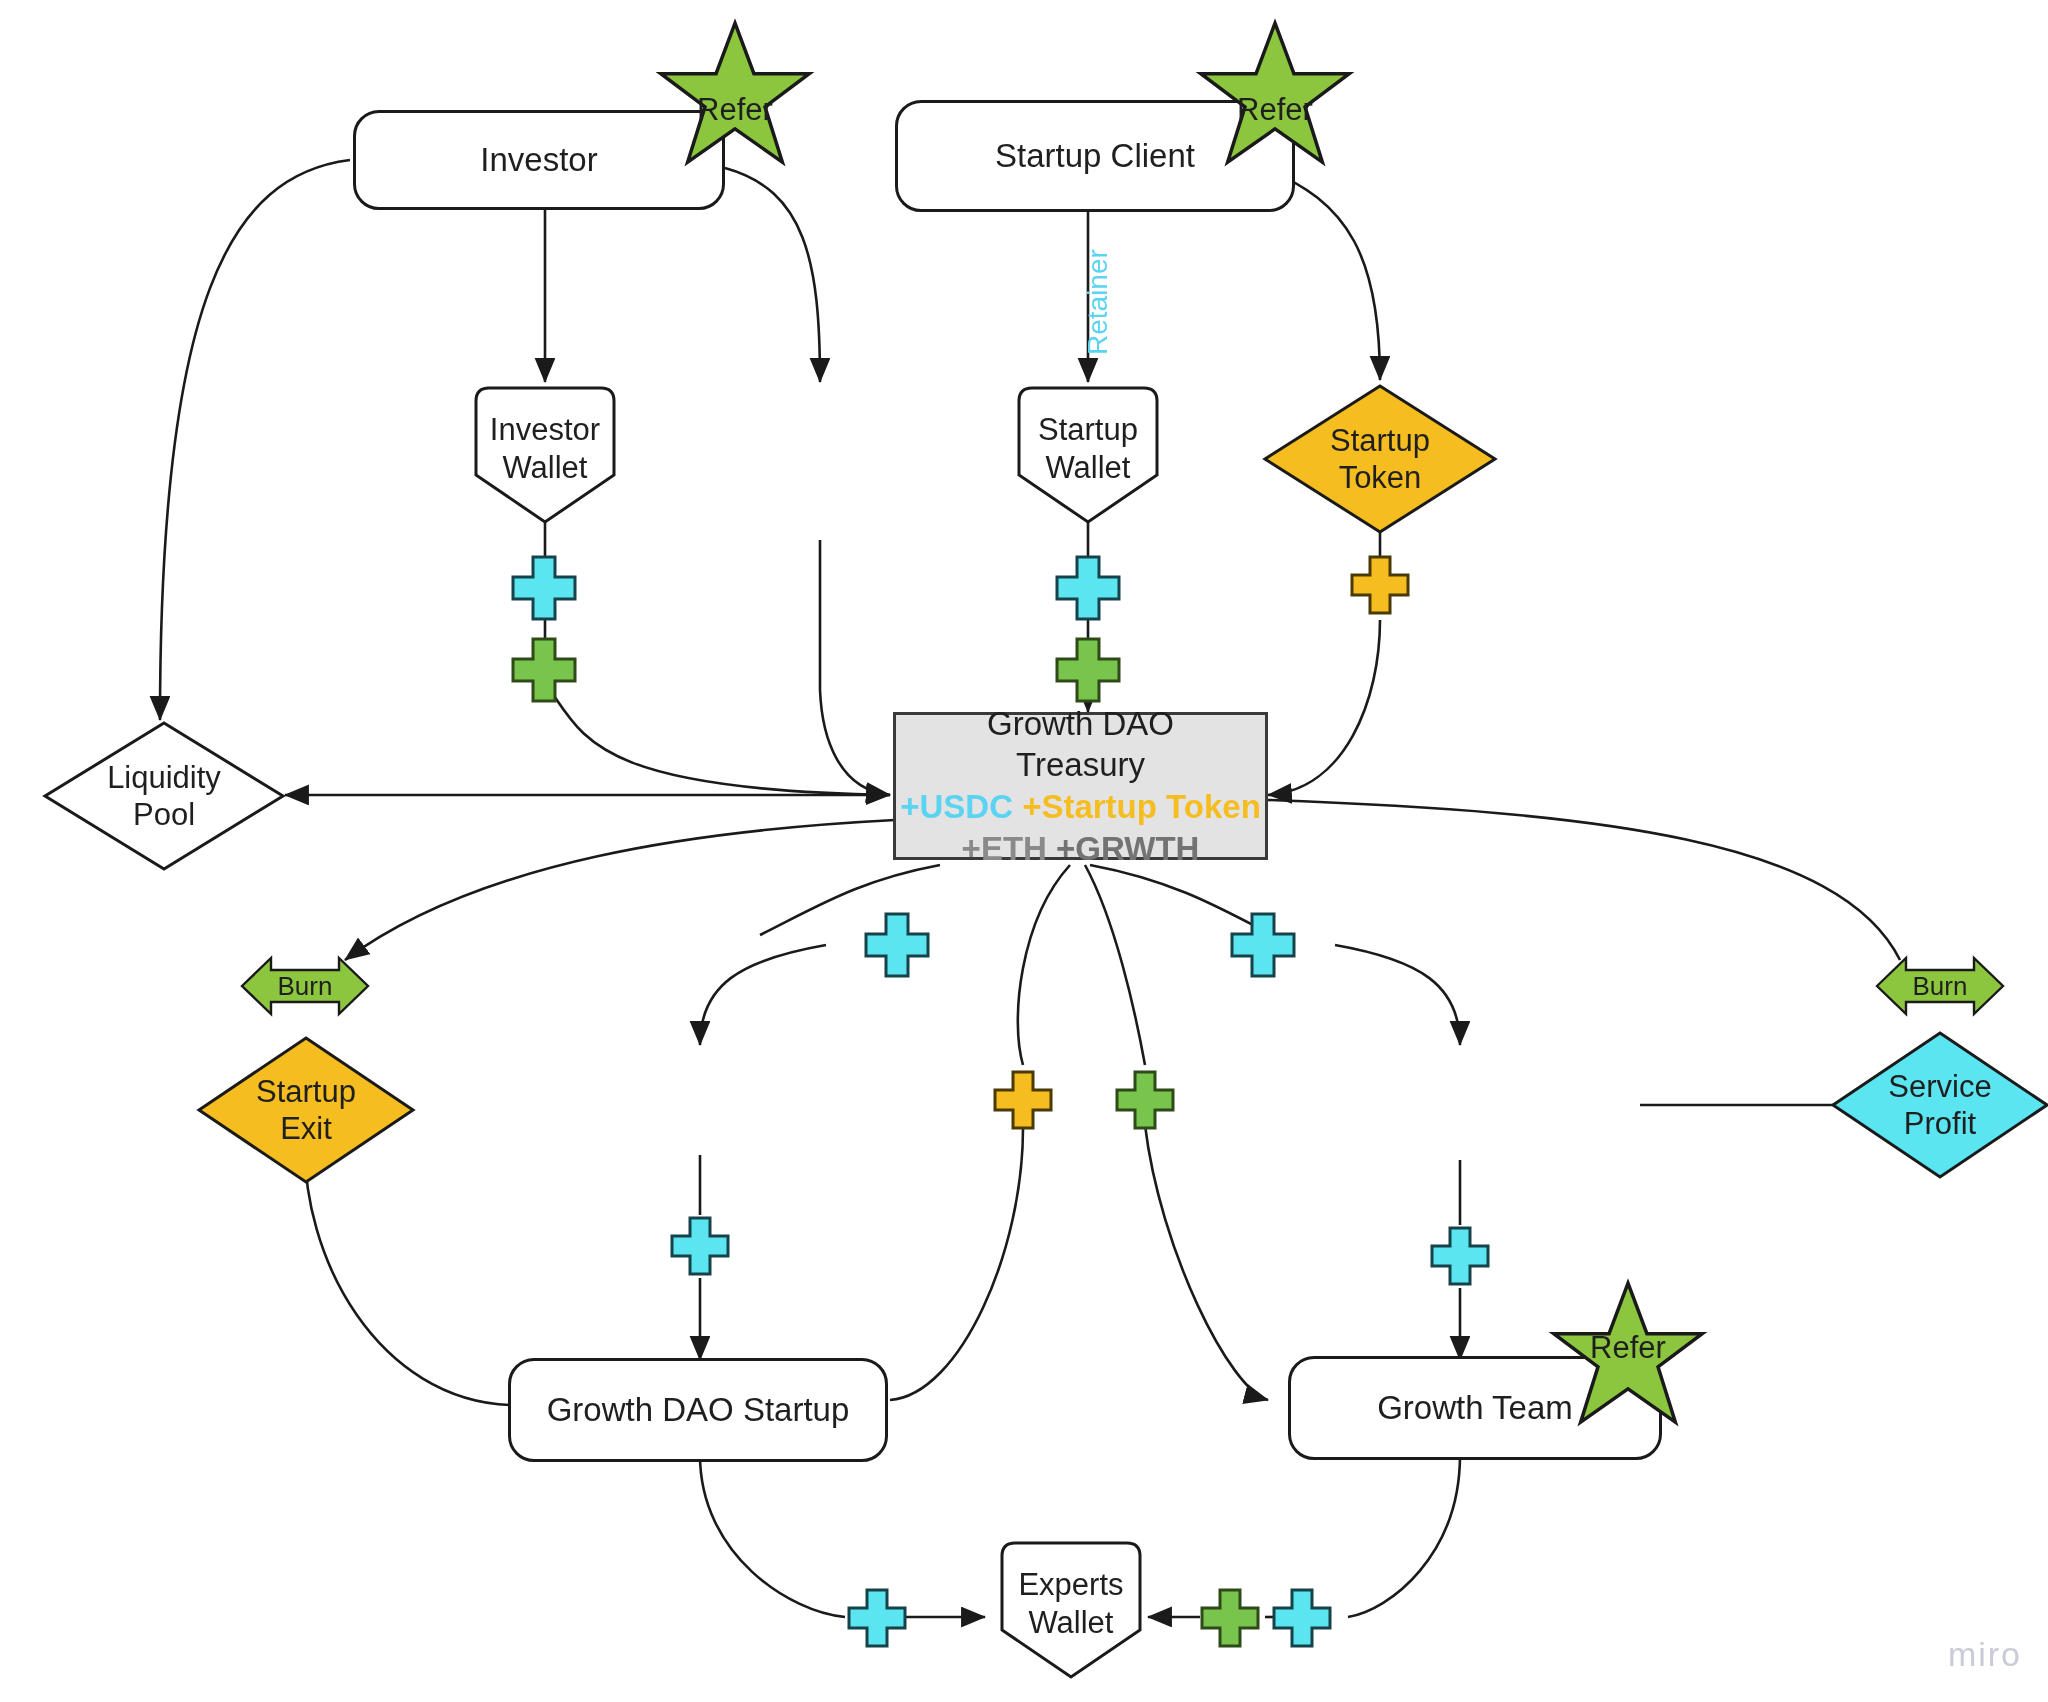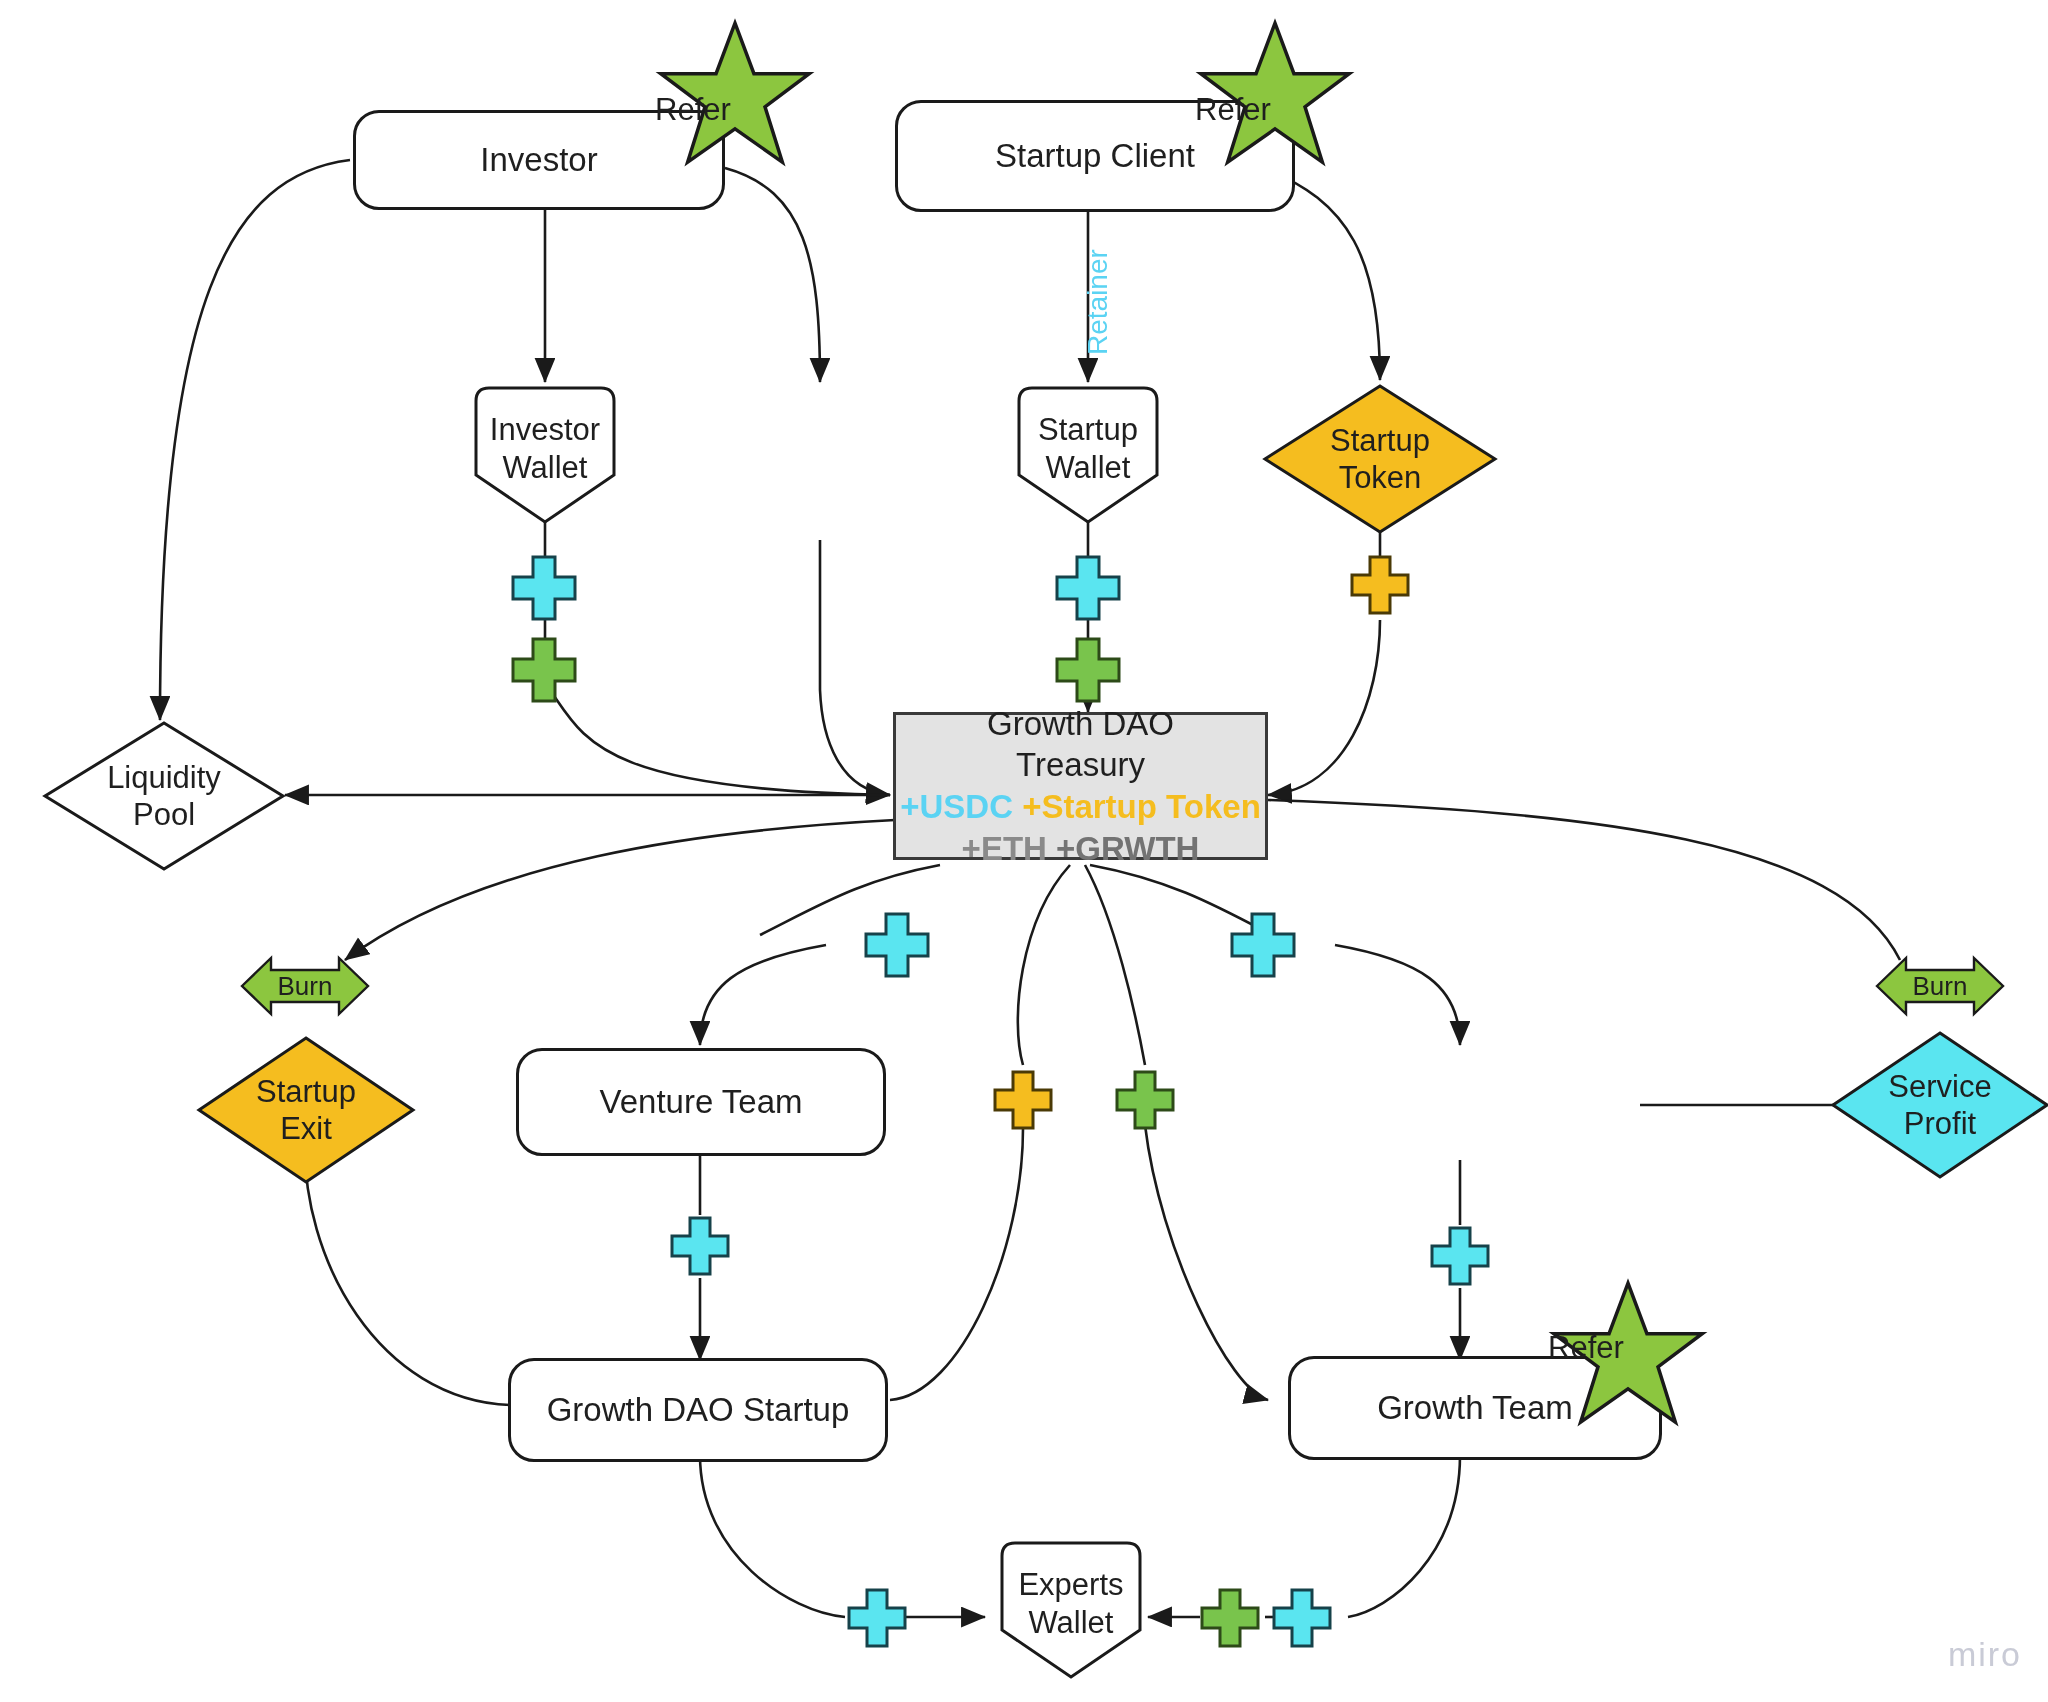--- a/index.html
+++ b/index.html
@@ -100,21 +100,21 @@
     color: #1f1f1f;
   }
 
   
   .star { z-index: 9; }
   .star svg { position: absolute; left: 0; top: 0; overflow: visible; }
   .star .slabel {
     position: absolute;
     left: 0;
     width: 100%;
-    text-align: left;
+    text-align: center;
     font-size: 31px;
     color: #1f1f1f;
   }
 
   
   .burn { z-index: 9; }
   .burn svg { position: absolute; left: 0; top: 0; overflow: visible; }
   .burn .blabel {
     position: absolute;
     left: 0; top: 0;
@@ -340,23 +340,20 @@
     <div class="t-line">
       <span class="tok-usdc">+USDC</span>
       <span class="tok-startup">+Startup Token</span>
     </div>
     <div class="t-line">
       <span class="tok-eth">+ETH</span>
       <span class="tok-grwth">+GRWTH</span>
     </div>
   </div>
 
-  <div class="node rbox" style="left:516px; top:1048px; width:370px; height:108px;">
-    <span>Venture Team</span>
-  </div>
 
   <div class="node rbox" style="left:508px; top:1358px; width:380px; height:104px;">
     <span>Growth DAO Startup</span>
   </div>
 
 
   <div class="node rbox" style="left:1268px; top:1356px; width:374px; height:104px;margin-left:20px;">
     <span>Growth Team</span>
   </div>
 

